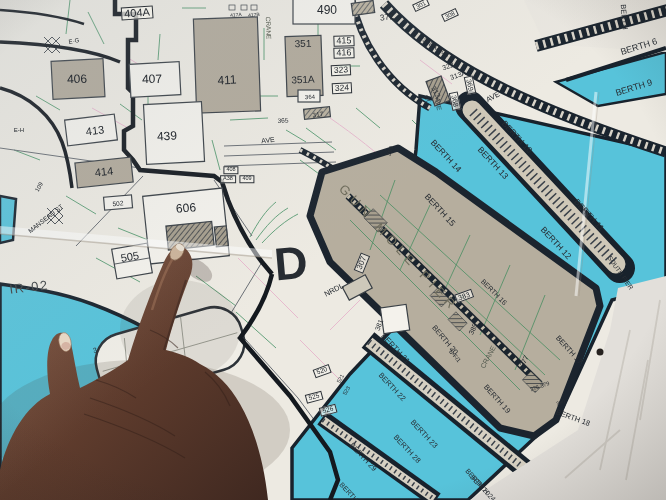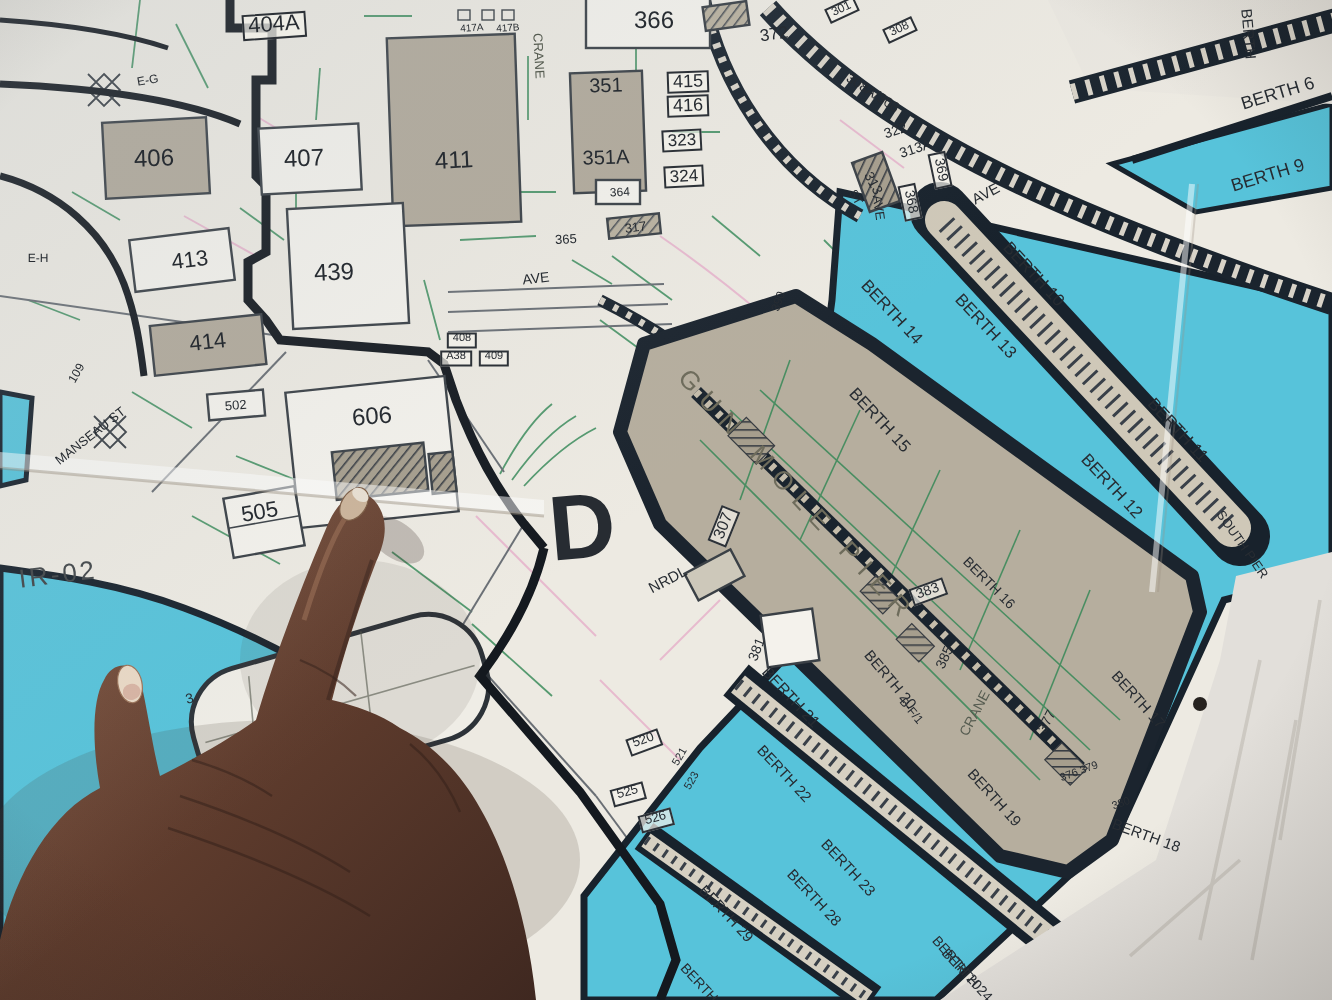--- a/index.html
+++ b/index.html
@@ -274,21 +274,21 @@
 </svg>
 
 <div id="labels">
       <span class="lbl boxed" style="left: 137px; top: 13px; font-size: 11px; transform: translate(-50%, -50%) rotate(-4deg);">404A</span>
       <span class="lbl" style="left: 77px; top: 79px; font-size: 12px; transform: translate(-50%, -50%) rotate(-2deg);">406</span>
       <span class="lbl" style="left: 152px; top: 79px; font-size: 12px; transform: translate(-50%, -50%) rotate(-2deg);">407</span>
       <span class="lbl" style="left: 227px; top: 80px; font-size: 12px; transform: translate(-50%, -50%) rotate(-3deg);">411</span>
       <span class="lbl" style="left: 95px; top: 131px; font-size: 11px; transform: translate(-50%, -50%) rotate(-7deg);">413</span>
       <span class="lbl" style="left: 167px; top: 136px; font-size: 12px; transform: translate(-50%, -50%) rotate(-3deg);">439</span>
       <span class="lbl" style="left: 104px; top: 172px; font-size: 11px; transform: translate(-50%, -50%) rotate(-6deg);">414</span>
-      <span class="lbl" style="left: 327px; top: 10px; font-size: 12px; transform: translate(-50%, -50%) rotate(0deg);">366</span>
+      <span class="lbl" style="left: 327px; top: 10px; font-size: 12px; transform: translate(-50%, -50%) rotate(0deg);">490</span>
       <span class="lbl" style="left: 387px; top: 17px; font-size: 8.5px; transform: translate(-50%, -50%) rotate(-8deg);">372</span>
       <span class="lbl" style="left: 236px; top: 15px; font-size: 5px; transform: translate(-50%, -50%) rotate(-4deg);">417A</span>
       <span class="lbl" style="left: 254px; top: 15px; font-size: 5px; transform: translate(-50%, -50%) rotate(-4deg);">417B</span>
       <span class="lbl" style="left: 303px; top: 44px; font-size: 10px; transform: translate(-50%, -50%) rotate(-2deg);">351</span>
       <span class="lbl" style="left: 303px; top: 80px; font-size: 10px; transform: translate(-50%, -50%) rotate(-2deg);">351A</span>
       <span class="lbl boxed" style="left: 344px; top: 41px; font-size: 9px; transform: translate(-50%, -50%) rotate(-2deg);">415</span>
       <span class="lbl boxed" style="left: 344px; top: 53px; font-size: 9px; transform: translate(-50%, -50%) rotate(-2deg);">416</span>
       <span class="lbl boxed" style="left: 341px; top: 70px; font-size: 8.5px; transform: translate(-50%, -50%) rotate(-3deg);">323</span>
       <span class="lbl boxed" style="left: 342px; top: 88px; font-size: 8.5px; transform: translate(-50%, -50%) rotate(-3deg);">324</span>
       <span class="lbl" style="left: 310px; top: 97px; font-size: 6px; transform: translate(-50%, -50%) rotate(-3deg);">364</span>

